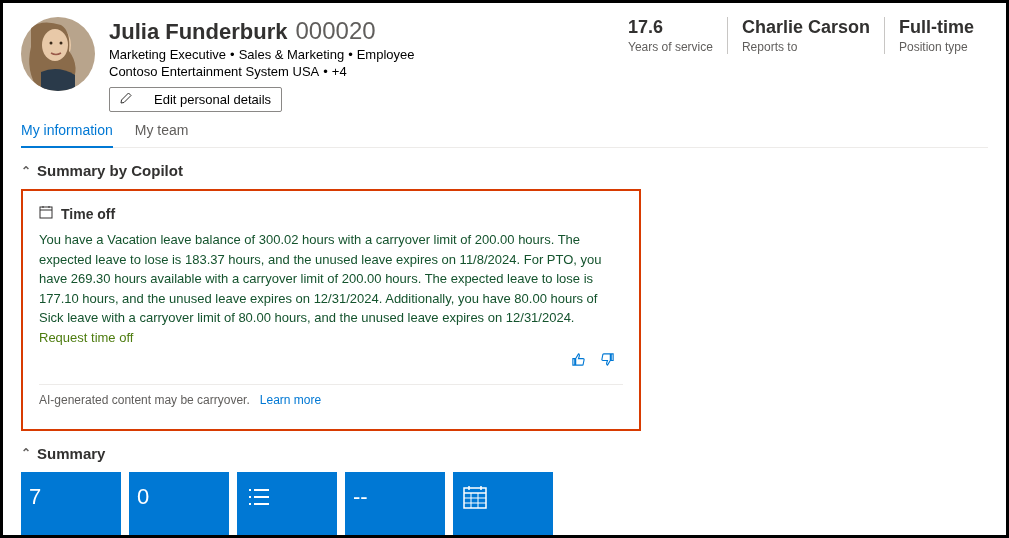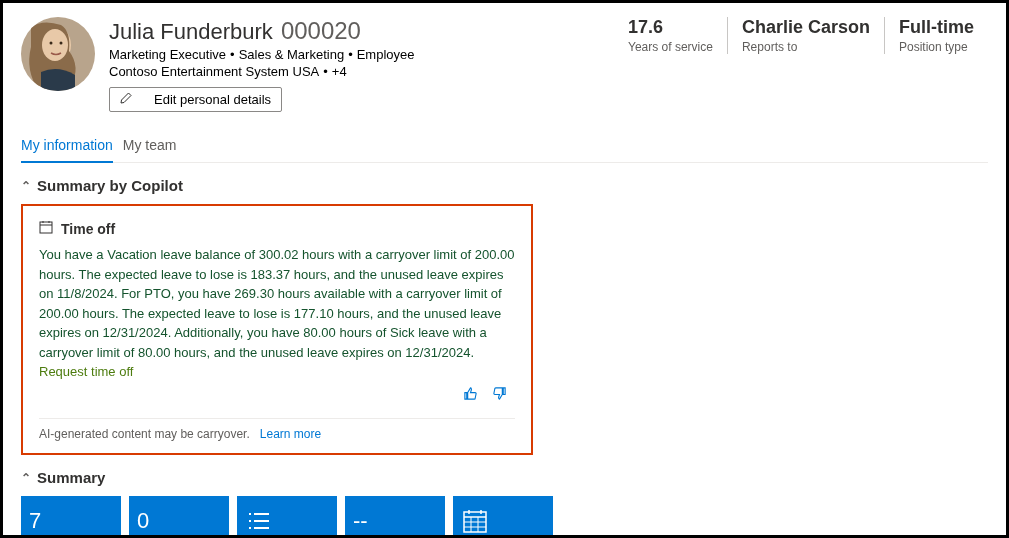--- a/index.html
+++ b/index.html
@@ -4,37 +4,37 @@
 <style>
   * { box-sizing: border-box; margin: 0; padding: 0; }
   body { font-family: "Segoe UI", Arial, sans-serif; background: #fff; color: #323130; }
   .frame { border: 3px solid #000; width: 1009px; height: 538px; padding: 14px 18px 10px 18px; overflow: hidden; }
   .header { display: flex; justify-content: space-between; align-items: flex-start; }
   .header-left { display: flex; gap: 14px; }
   .avatar { width: 74px; height: 74px; border-radius: 50%; overflow: hidden; flex-shrink: 0; }
   .avatar svg { width: 100%; height: 100%; display: block; }
   .info { display: flex; flex-direction: column; gap: 2px; }
   .name-line { display: flex; align-items: baseline; gap: 8px; }
-  .name { font-size: 22px; font-weight: 400; }
+  .name { font-size: 22px; font-weight: 700; }
   .emp-id { font-size: 24px; color: #605e5c; font-weight: 400; }
   .meta { font-size: 13px; color: #000000; }
   .dot { padding: 0 4px; }
   .edit-btn { margin-top: 6px; display: inline-flex; align-items: center; gap: 22px; border: 1px solid #8a8886; background: #fff; border-radius: 2px; padding: 4px 10px; font-size: 13px; cursor: pointer; width: fit-content; }
   .header-right { display: flex; gap: 0; }
   .stat { padding: 0 14px; border-left: 1px solid #c8c6c4; min-width: 90px; }
   .stat:first-child { border-left: none; }
   .stat-value { font-size: 18px; font-weight: 600; }
   .stat-label { font-size: 12px; color: #605e5c; margin-top: 2px; }
-  .tabs { margin-top: 19px; display: flex; gap: 10px; border-bottom: 1px solid #edebe9; }
+  .tabs { margin-top: 4px; display: flex; gap: 22px; border-bottom: 1px solid #edebe9; }
   .tab { padding: 6px 0 8px 0; font-size: 14px; cursor: pointer; color: #605e5c; }
   .tab.active { color: #0078d4; border-bottom: 2px solid #0078d4; font-weight: 400; margin-bottom: -1px; }
   .section { margin-top: 14px; }
   .section-header { display: flex; align-items: center; gap: 6px; font-size: 15px; font-weight: 600; cursor: pointer; }
   .chev { font-size: 12px; color: #605e5c; }
-  .copilot-card { margin-top: 10px; border: 2px solid #d83b01; padding: 14px 16px 12px 16px; width: 512px; }
+  .copilot-card { margin-top: 10px; border: 2px solid #d83b01; padding: 14px 16px 22px 16px; width: 620px; }
   .co-title { display: flex; align-items: center; gap: 8px; font-size: 14px; font-weight: 600; }
   .co-body { margin-top: 8px; font-size: 13px; line-height: 1.5; color: #14532d; }
   .co-link { display: inline-block; color: #4d7c0f; font-size: 13px; cursor: pointer; }
   .co-feedback { display: flex; justify-content: flex-end; gap: 14px; margin-top: 6px; padding-right: 8px; }
   .thumb { color: #0078d4; cursor: pointer; font-size: 15px; }
   .co-foot { margin-top: 14px; border-top: 1px solid #edebe9; padding-top: 8px; font-size: 12px; color: #605e5c; display: flex; gap: 10px; }
   .co-foot a { color: #0078d4; cursor: pointer; }
   .tiles { display: flex; gap: 8px; margin-top: 10px; }
   .tile { width: 100px; height: 100px; background: #0078d4; color: #fff; padding: 8px; display: flex; flex-direction: column; justify-content: space-between; cursor: pointer; }
   .tile-top { font-size: 22px; font-weight: 400; height: 34px; display: flex; align-items: center; }

